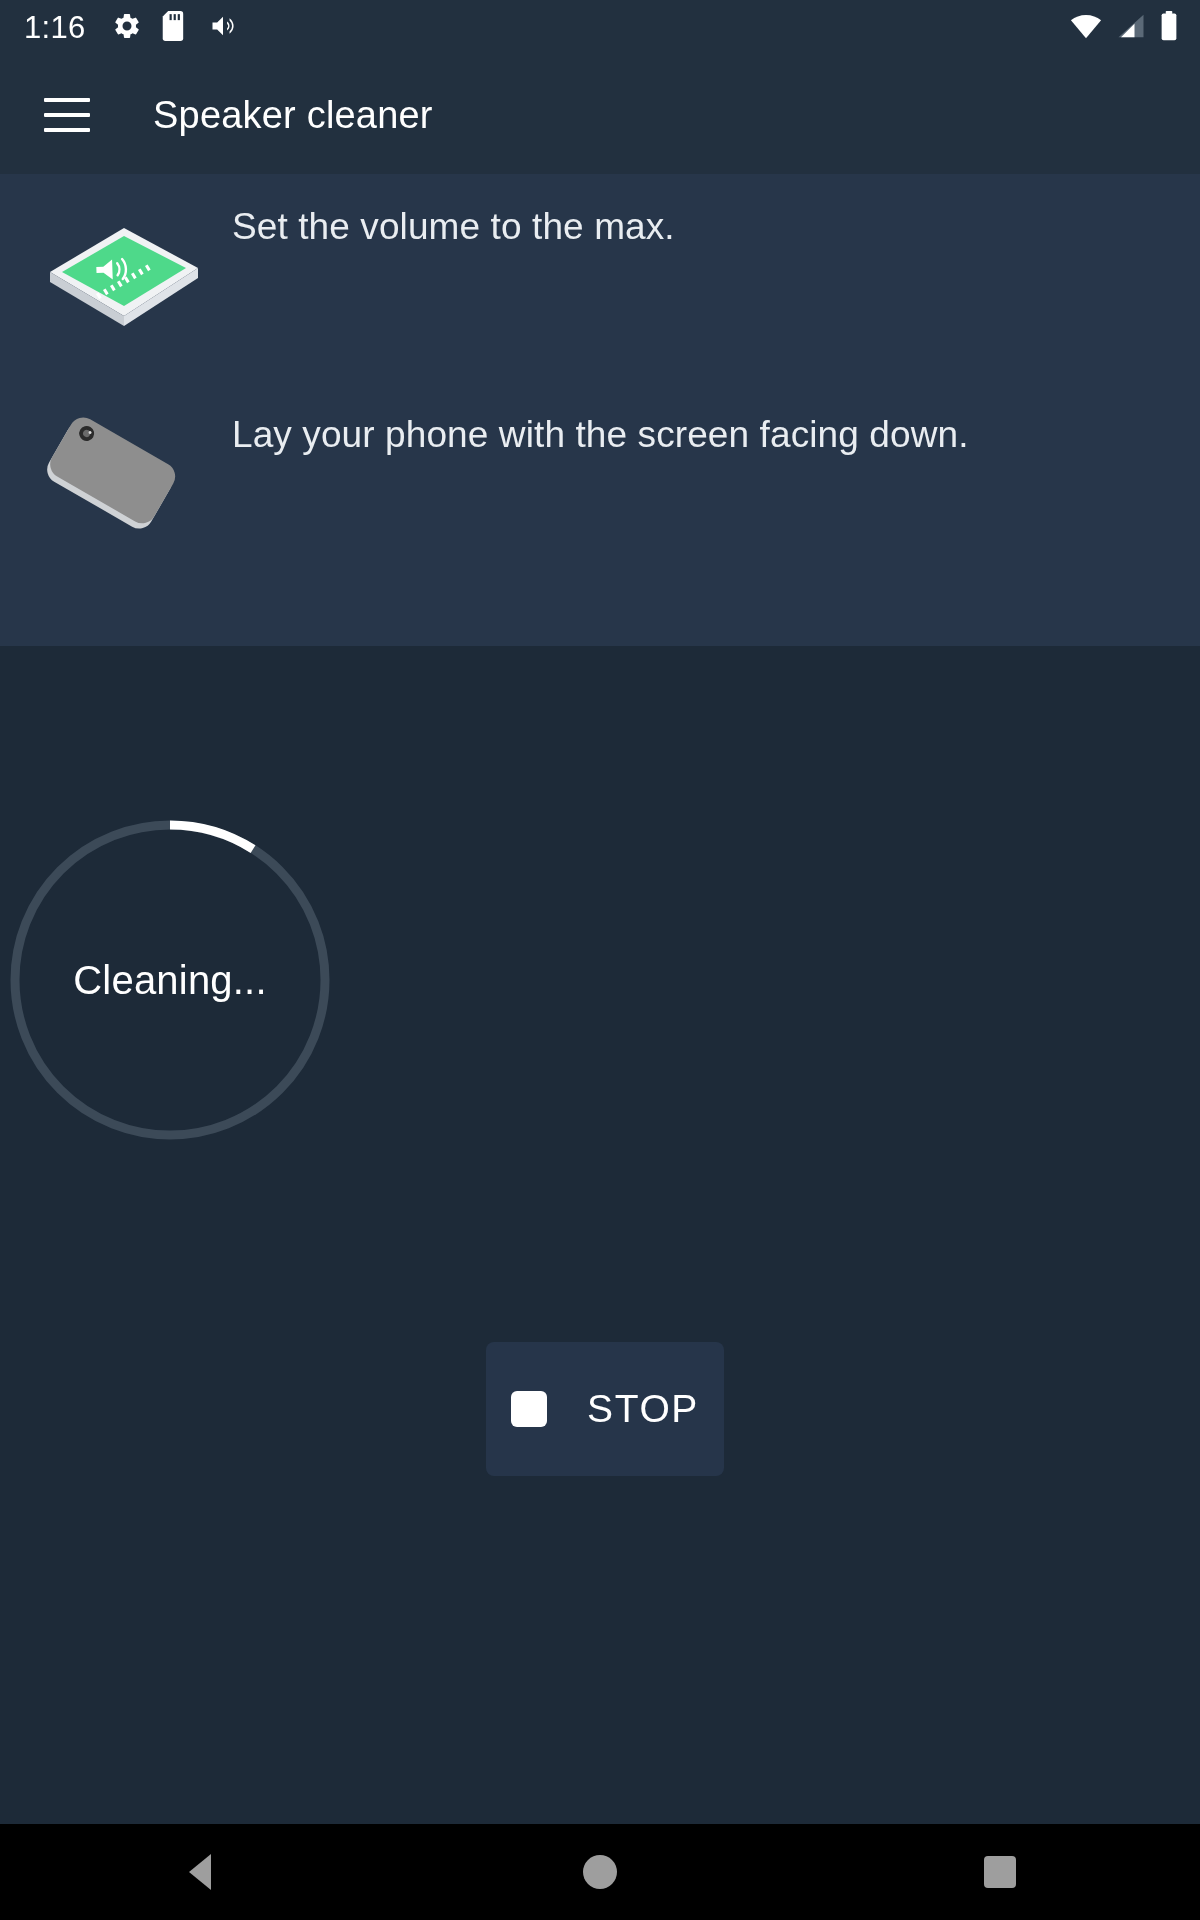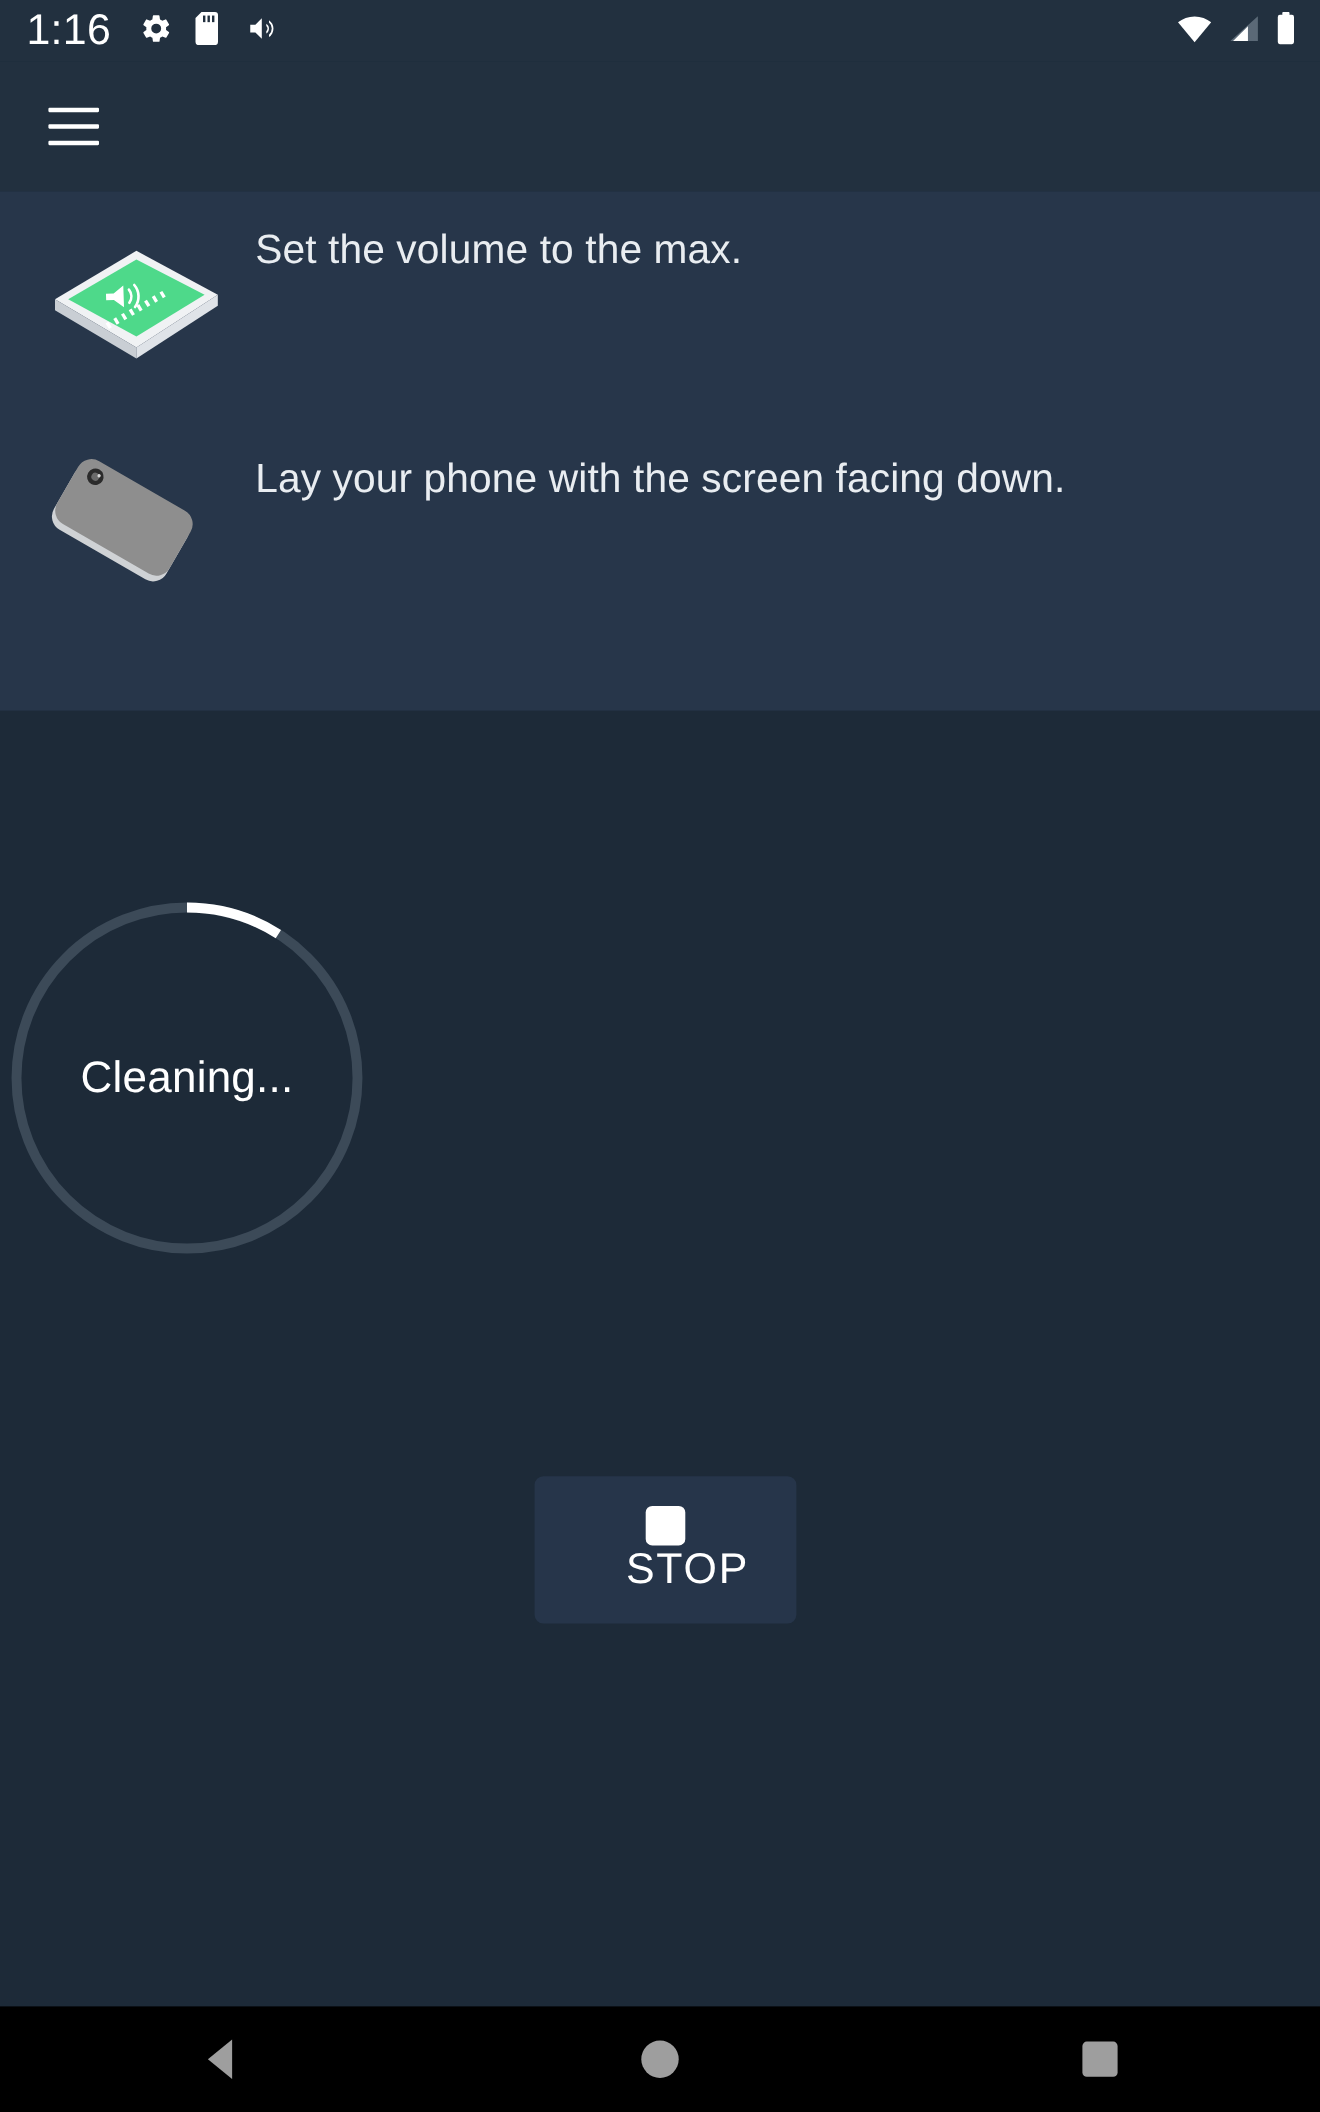--- a/index.html
+++ b/index.html
@@ -12,21 +12,21 @@
   .screen { position:relative; width:1200px; height:1920px; background:#1d2a38; }
 
   
   .statusbar{
     position:absolute; top:0; left:0; width:1200px; height:56px;
     background:#22303f;
     display:flex; align-items:center;
     padding:0 22px 0 24px;
   }
   .sb-time{
-    color:#ffffff; font-size:39px; letter-spacing:.3px;
+    color:#ffffff; font-size:31px; letter-spacing:.3px;
     font-family:"Liberation Sans", sans-serif;
   }
   .sb-left-icons{ display:flex; align-items:center; gap:20px; margin-left:26px; }
   .sb-spacer{ flex:1 1 auto; }
   .sb-right-icons{ display:flex; align-items:center; gap:14px; }
 
   
   .appbar{
     position:absolute; top:56px; left:0; width:1200px; height:118px;
     background:#22303f;
@@ -76,21 +76,20 @@
   }
 
   
   .stop-btn{
     position:absolute; top:1342px; left:486px;
     width:238px; height:134px;
     background:#26354a;
     border:none; border-radius:8px;
     display:flex; align-items:center; justify-content:center;
     cursor:pointer;
-    flex-direction:column;
   }
   .stop-icon{
     width:36px; height:36px; background:#ffffff; border-radius:6px;
     flex:0 0 auto;
   }
   .stop-label{
     color:#ffffff; font-size:39px; letter-spacing:1.6px;
     margin-left:40px; font-weight:400;
   }
 
@@ -173,20 +172,21 @@
       </span>
     </div>
   </div>
 
   <div class="appbar">
     <div class="hamburger">
       <span></span>
       <span></span>
       <span></span>
     </div>
+    <div class="appbar-title">Speaker cleaner</div>
   </div>
 
   <div class="instructions">
 
     <div class="instr-row r1">
       <div class="instr-art">
         <svg width="190" height="150" viewBox="0 0 190 150">
           <g transform="translate(8,14)">
 
             <path d="M12 52 L86 8 L160 48 L86 96 Z" fill="#f0f2f4"></path>

